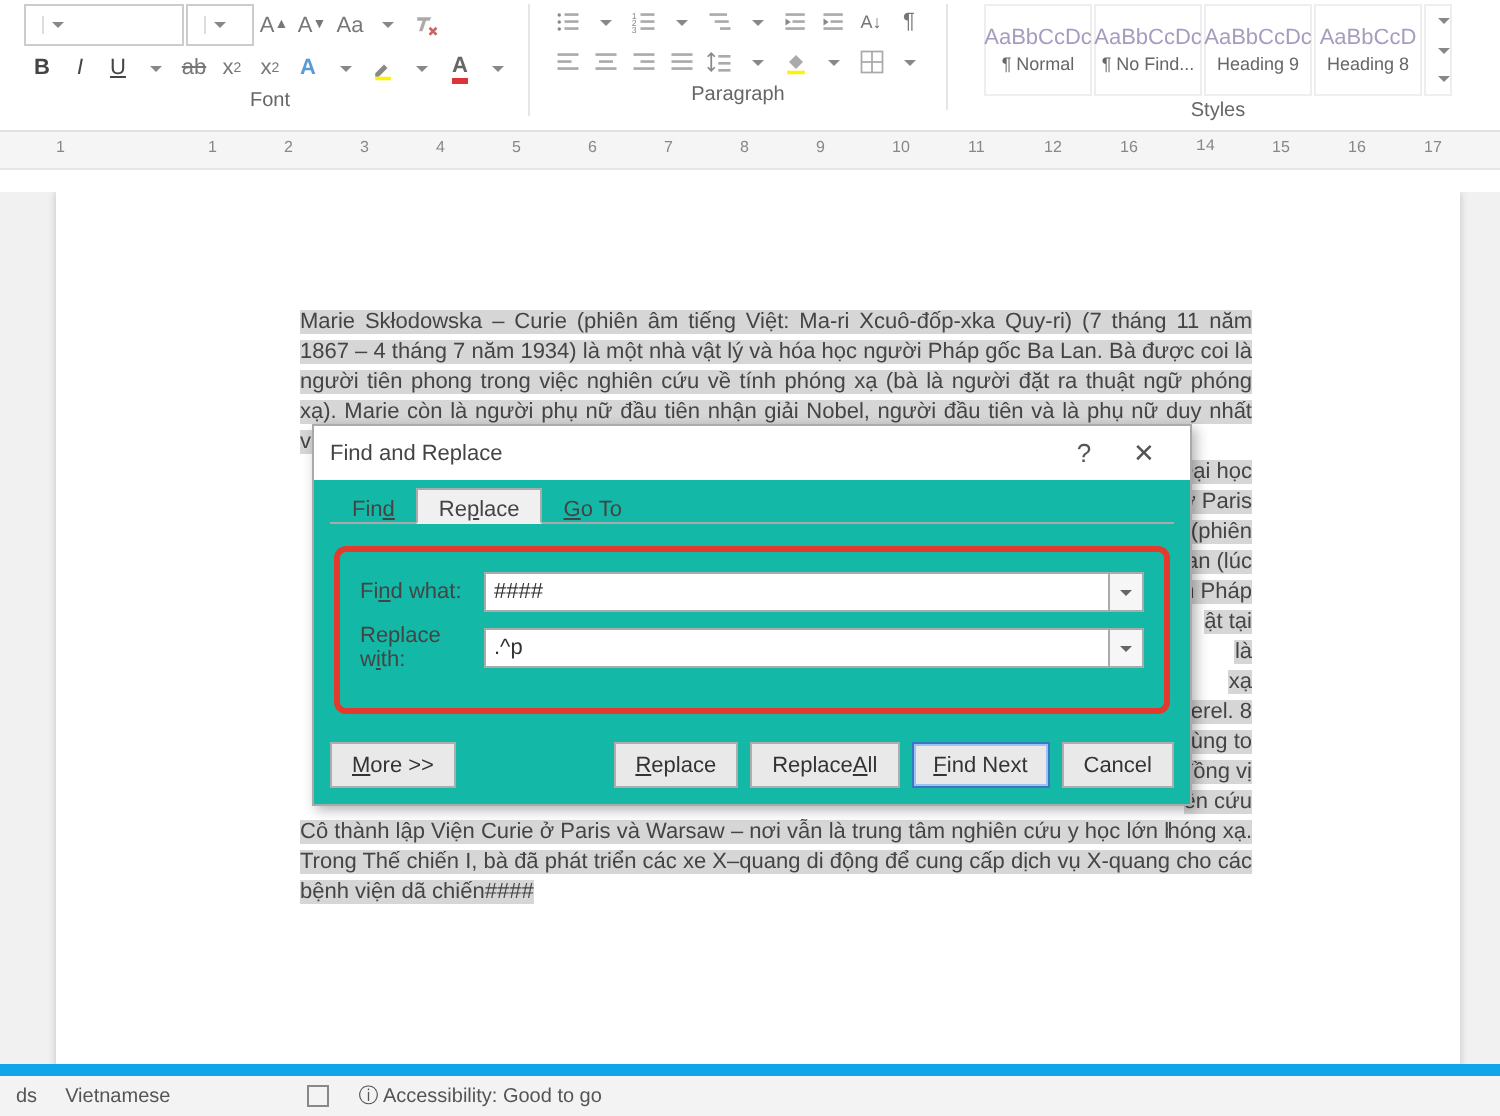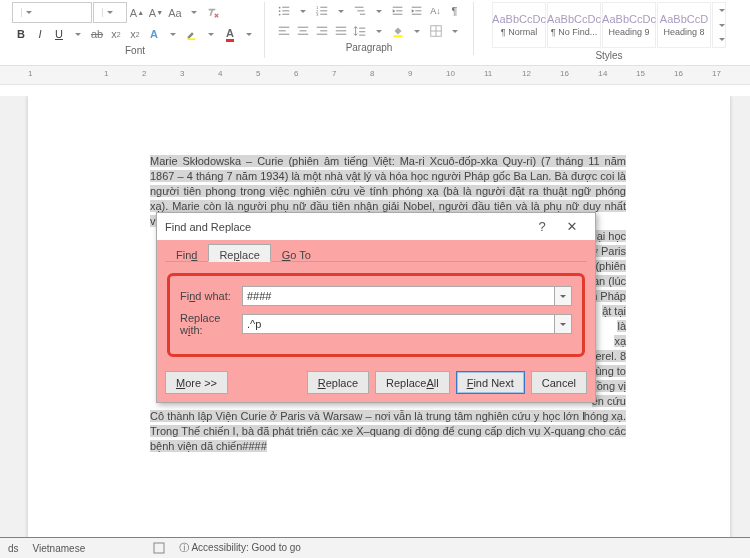--- a/index.html
+++ b/index.html
@@ -27,21 +27,21 @@
 
 .ruler-wrap{background:#f5f5f5;height:18px;position:relative;font-size:8px;color:#888;border-bottom:1px solid #e5e5e5;overflow:hidden}
 .ruler{position:absolute;left:28px;right:0;top:0;height:100%}
 .tick{position:absolute;top:3px;font-size:8px}
 
 .workspace{background:#f1f1f1;position:absolute;left:0;right:0;top:96px;bottom:20px;overflow:hidden}
 .page{position:absolute;left:28px;top:0;width:702px;height:900px;background:#fff;box-shadow:0 0 4px rgba(0,0,0,.2)}
 .doc{position:absolute;left:122px;top:58px;width:476px;font-size:11px;line-height:15px;color:#444;text-align:justify}
 .hl{background:#d6d6d6}
 
-.dialog{position:absolute;left:156px;top:212px;width:438px;background:#fca5a5;border:1px solid #aaa;box-shadow:2px 2px 6px rgba(0,0,0,.3);font-size:11px}
+.dialog{position:absolute;left:156px;top:212px;width:438px;background:#14b8a6;border:1px solid #aaa;box-shadow:2px 2px 6px rgba(0,0,0,.3);font-size:11px}
 .dlg-title{display:flex;align-items:center;padding:6px 8px;background:#fff}
 .dlg-title .t{flex:1;color:#444}
 .dlg-x{width:30px;text-align:center;font-size:13px;color:#555}
 .tabs{display:flex;padding:4px 8px 0;gap:0}
 .tab{padding:4px 10px 0;border:1px solid transparent;color:#444;position:relative}
 .tab u{text-decoration:underline}
 .tab.active{background:#f0f0f0;border-color:#aaa;border-bottom-color:#f0f0f0;z-index:2}
 .tabline{height:1px;background:#aaa;margin:0 8px;position:relative;top:-1px;z-index:1}
 .formarea{margin:10px 10px 6px;border:3px solid #e23b2e;border-radius:6px;padding:10px 10px 18px}
 .frow{display:flex;align-items:center;margin-bottom:6px}
@@ -50,21 +50,21 @@
 .finput{flex:1;display:flex}
 .finput input{flex:1;height:18px;border:1px solid #aaa;background:#fff;padding:0 4px;font-family:inherit;font-size:11px;color:#333}
 .finput .dd{width:16px;border:1px solid #aaa;border-left:none;background:#f6f6f6;display:flex;align-items:center;justify-content:center}
 .finput .dd::after{content:"";border:3px solid transparent;border-top-color:#666;margin-top:3px}
 .dlg-buttons{display:flex;padding:8px;gap:6px;align-items:center}
 .dlg-buttons .spacer{flex:1}
 .btn{height:21px;padding:0 10px;border:1px solid #adadad;background:#e9e9e9;display:inline-flex;align-items:center;color:#333}
 .btn u{text-decoration:underline}
 .btn.primary{border-color:#3a76c4;box-shadow:0 0 0 1px #9ac3ee inset}
 
-.status{position:absolute;left:0;right:0;bottom:0;height:20px;background:#f3f3f3;border-top:1px solid #0ea5e9;display:flex;align-items:center;gap:14px;padding:0 8px;font-size:10px;color:#555}
+.status{position:absolute;left:0;right:0;bottom:0;height:20px;background:#f3f3f3;border-top:6px solid #0ea5e9;display:flex;align-items:center;gap:14px;padding:0 8px;font-size:10px;color:#555}
 .status .ico{width:12px;height:12px;display:inline-block}
 </style>
 </head>
 <body>
 
 <div class="ribbon">
   <div class="ribbon-row">
 
     <div class="rg" style="min-width:222px">
       <div class="rg-body">

